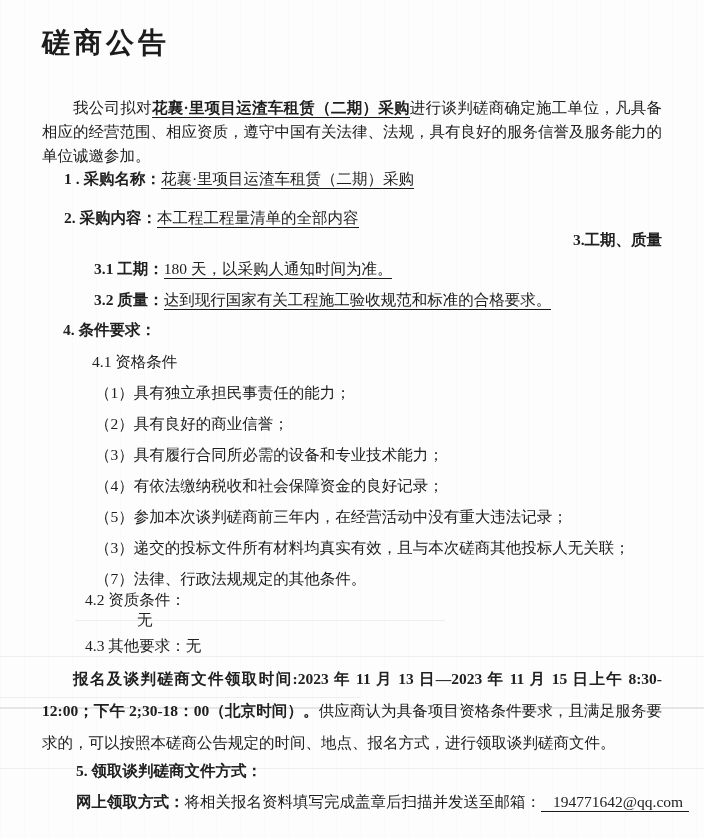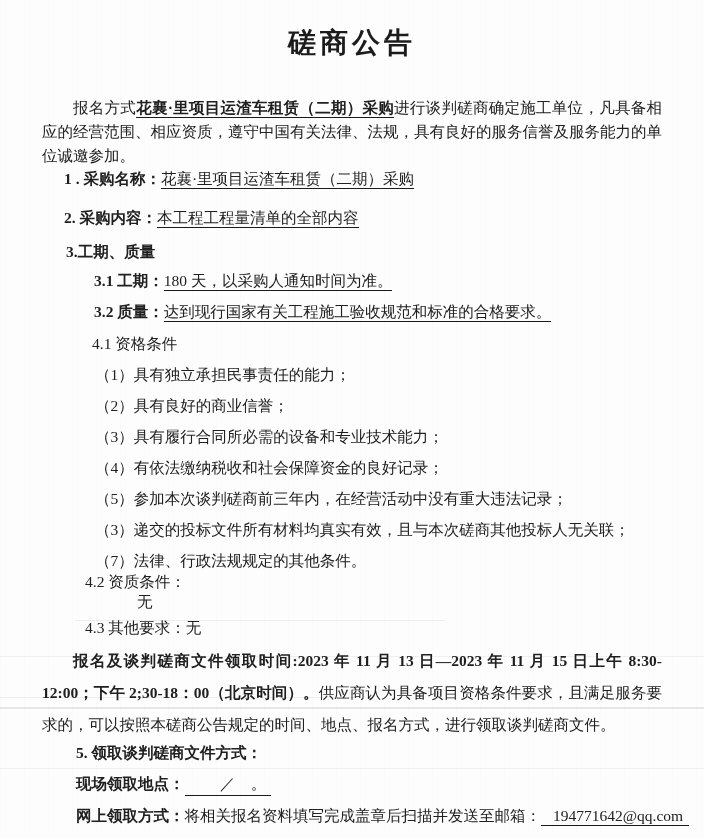--- a/index.html
+++ b/index.html
@@ -11,40 +11,39 @@
     background-image:repeating-linear-gradient(to right,
       rgba(0,0,0,0.013) 0px, rgba(0,0,0,0.013) 1px,
       transparent 1px, transparent 24px);
     overflow:hidden;
     font-family:"Liberation Serif","DejaVu Serif",serif;
     color:#202020;
     box-sizing:border-box;
   }
   .content{padding:24px 42px 0 42px;}
   .doc-title{
-    text-align:center;
     font-size:28px;
     font-weight:700;
     letter-spacing:4px;
     margin:0 0 34px 0;
     color:#1c1c1c;
   }
   p,.row{font-size:15.5px;line-height:22px;margin:0;}
   .intro{
     line-height:24px;
     text-align:justify;
     text-indent:2em;
     margin:0;
   }
   .u{border-bottom:1px solid #1a1a1a;padding-bottom:1px;}
   .b{font-weight:700;}
   .row{white-space:nowrap;}
   .r-item{margin-left:22px;}
   .r-item2{margin-left:22px;margin-top:17px;}
-  .r-3h{margin-left:24px;margin-top:12px;}
+  .r-3h{margin-left:24px;margin-top:0;text-align:right;}
   .r-31{margin-left:52px;margin-top:7px;}
   .r-32{margin-left:52px;margin-top:9px;}
   .r-4h{margin-left:21px;margin-top:8px;}
   .r-41{margin-left:50px;margin-top:10px;}
   .r-q{margin-left:53px;margin-top:9px;}
   .r-42{margin-left:43px;line-height:20px;}
   .r-none{margin-left:95px;line-height:20px;}
   .r-43{margin-left:43px;margin-top:5px;}
   .para-time{
     margin-top:6px;
@@ -71,53 +70,53 @@
   .a5{left:0;top:768px;width:704px;height:1px;background:rgba(0,0,0,0.05);}
 </style>
 </head>
 <body>
 
 <div class="page">
   <div class="content">
 
     <h1 class="doc-title">磋商公告</h1>
 
-    <p class="intro"><span>报名方式</span><span class="b u">花襄·里项目运渣车租赁（二期）采购</span><span>进行谈判磋商确定施工单位，凡具备相应的经营范围、相应资质，遵守中国有关法律、法规，具有良好的服务信誉及服务能力的单位诚邀参加。</span></p>
+    <p class="intro"><span>我公司拟对</span><span class="b u">花襄·里项目运渣车租赁（二期）采购</span><span>进行谈判磋商确定施工单位，凡具备相应的经营范围、相应资质，遵守中国有关法律、法规，具有良好的服务信誉及服务能力的单位诚邀参加。</span></p>
 
     <div class="row r-item"><span class="b">1 . 采购名称：</span><span class="u">花襄·里项目运渣车租赁（二期）采购</span></div>
 
     <div class="row r-item2"><span class="b">2.  采购内容：</span><span class="u">本工程工程量清单的全部内容</span></div>
 
     <div class="row r-3h b">3.工期、质量</div>
 
     <div class="row r-31"><span class="b">3.1 工期：</span><span class="u">180 天，以采购人通知时间为准。</span></div>
 
     <div class="row r-32"><span class="b">3.2 质量：</span><span class="u">达到现行国家有关工程施工验收规范和标准的合格要求。</span></div>
 
+    <div class="row r-4h b">4. 条件要求：</div>
 
     <div class="row r-41">4.1 资格条件</div>
 
     <div class="row r-q">（1）具有独立承担民事责任的能力；</div>
     <div class="row r-q">（2）具有良好的商业信誉；</div>
     <div class="row r-q">（3）具有履行合同所必需的设备和专业技术能力；</div>
     <div class="row r-q">（4）有依法缴纳税收和社会保障资金的良好记录；</div>
     <div class="row r-q">（5）参加本次谈判磋商前三年内，在经营活动中没有重大违法记录；</div>
     <div class="row r-q">（3）递交的投标文件所有材料均真实有效，且与本次磋商其他投标人无关联；</div>
     <div class="row r-q">（7）法律、行政法规规定的其他条件。</div>
 
     <div class="row r-42">4.2 资质条件：</div>
     <div class="row r-none">无</div>
 
     <div class="row r-43"><span>4.3 其他要求：</span><span>无</span></div>
 
     <p class="para-time"><span class="b">报名及谈判磋商文件领取时间:2023 年 11 月 13 日—2023 年 11 月 15 日上午 8:30-12:00；下午 2;30-18：00（北京时间）。</span><span>供应商认为具备项目资格条件要求，且满足服务要求的，可以按照本磋商公告规定的时间、地点、报名方式，进行领取谈判磋商文件。</span></p>
 
     <div class="row r-5h b">5.  领取谈判磋商文件方式：</div>
 
-    <div class="row r-onsite"><span class="b">现场领取地点：</span><span class="blank-underline">　　／　。</span></div>
 
     <div class="row r-online"><span class="b">网上领取方式：</span><span>将相关报名资料填写完成盖章后扫描并发送至邮箱：</span><span class="email">194771642@qq.com</span></div>
 
   </div>
 
   <div class="artifact a1"></div>
   <div class="artifact a2"></div>
   <div class="artifact a3"></div>
   <div class="artifact a4"></div>
   <div class="artifact a5"></div>

